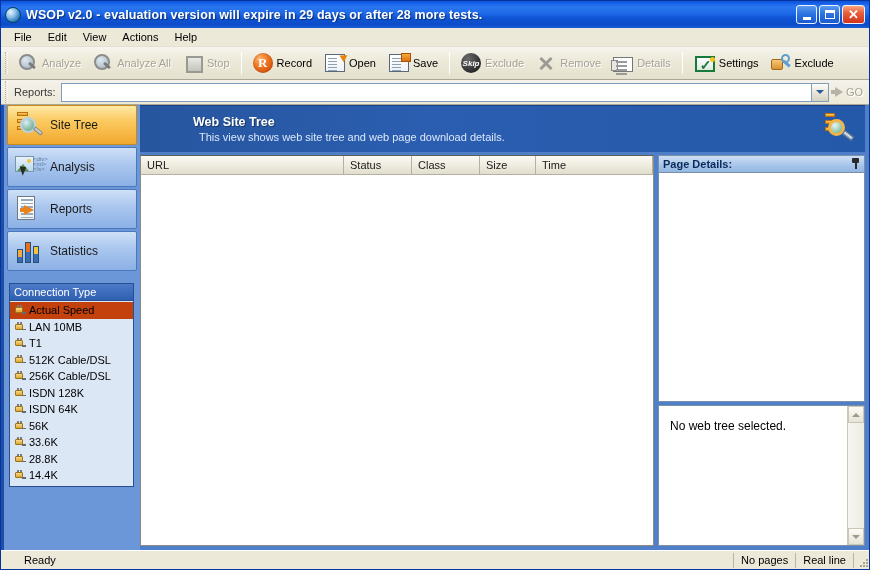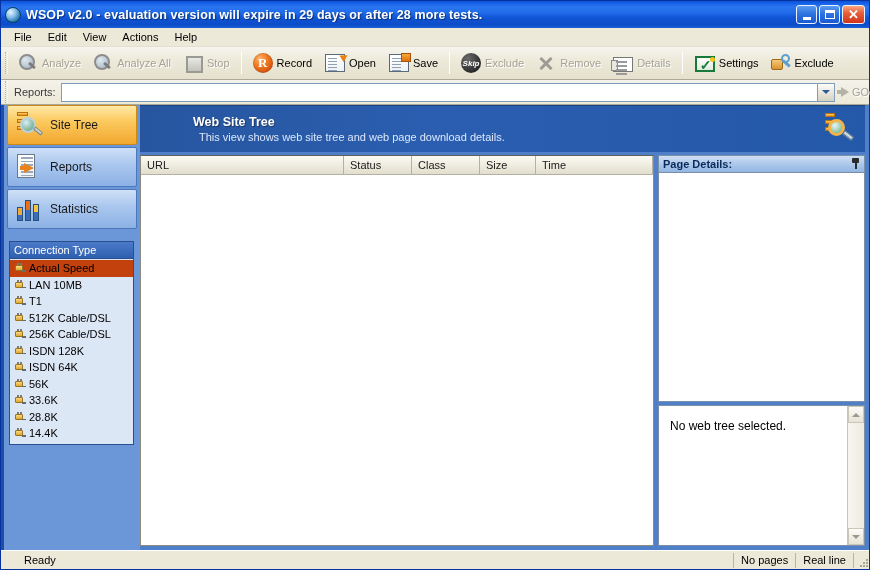--- a/index.html
+++ b/index.html
@@ -245,21 +245,21 @@
     background: linear-gradient(to bottom,#fdfdfc 0%,#eceade 42%,#d6d2c2 100%);
     border: 1px solid #7f9db9; border-left: none;
     display:flex; align-items:center; justify-content:center;
   }
   .caret-dn {
     width:0;height:0;border-left:4px solid transparent;border-right:4px solid transparent;
     border-top:4px solid #2a5a9a;
   }
   #go-btn {
     display:flex; align-items:center; gap:3px;
-    padding: 0 0 0 6px; height: 22px; justify-content: center;
+    padding: 0 6px 0 6px; height: 22px; justify-content: center;
   }
   .go-arrow {
     width:0;height:0;border-top:5px solid transparent;border-bottom:5px solid transparent;
     border-left:8px solid #b6b2a4; position: relative;
   }
   .go-arrow::after{
     content:''; position:absolute; left:-12px; top:-2px; width:8px;height:4px;background:#b6b2a4;
   }
   #go-label { font-size:11px; color:#a6a295; text-shadow:1px 1px 0 #fff; }
 
@@ -694,20 +694,30 @@
               <i></i>
               <i></i>
               <i></i>
             </div>
           <div class="glass"></div>
             <div class="handle"></div>
         </div>
         <span class="nlbl">Site Tree</span>
       </div>
 
+      <div class="nav-btn">
+        <div class="nav-ico analysis">
+          <div class="pic"></div>
+            <div class="hill"></div>
+            <div class="sun"></div>
+          <div class="cursor"></div>
+          <div class="code">&lt;div&gt;<br>&lt;ml&gt;<br>&lt;/s&gt;</div>
+        </div>
+        <span class="nlbl">Analysis</span>
+      </div>
 
       <div class="nav-btn">
         <div class="nav-ico reports">
           <div class="page">
               <i></i>
               <i></i>
               <i></i>
               <i></i>
               <i></i>
               <i></i>

